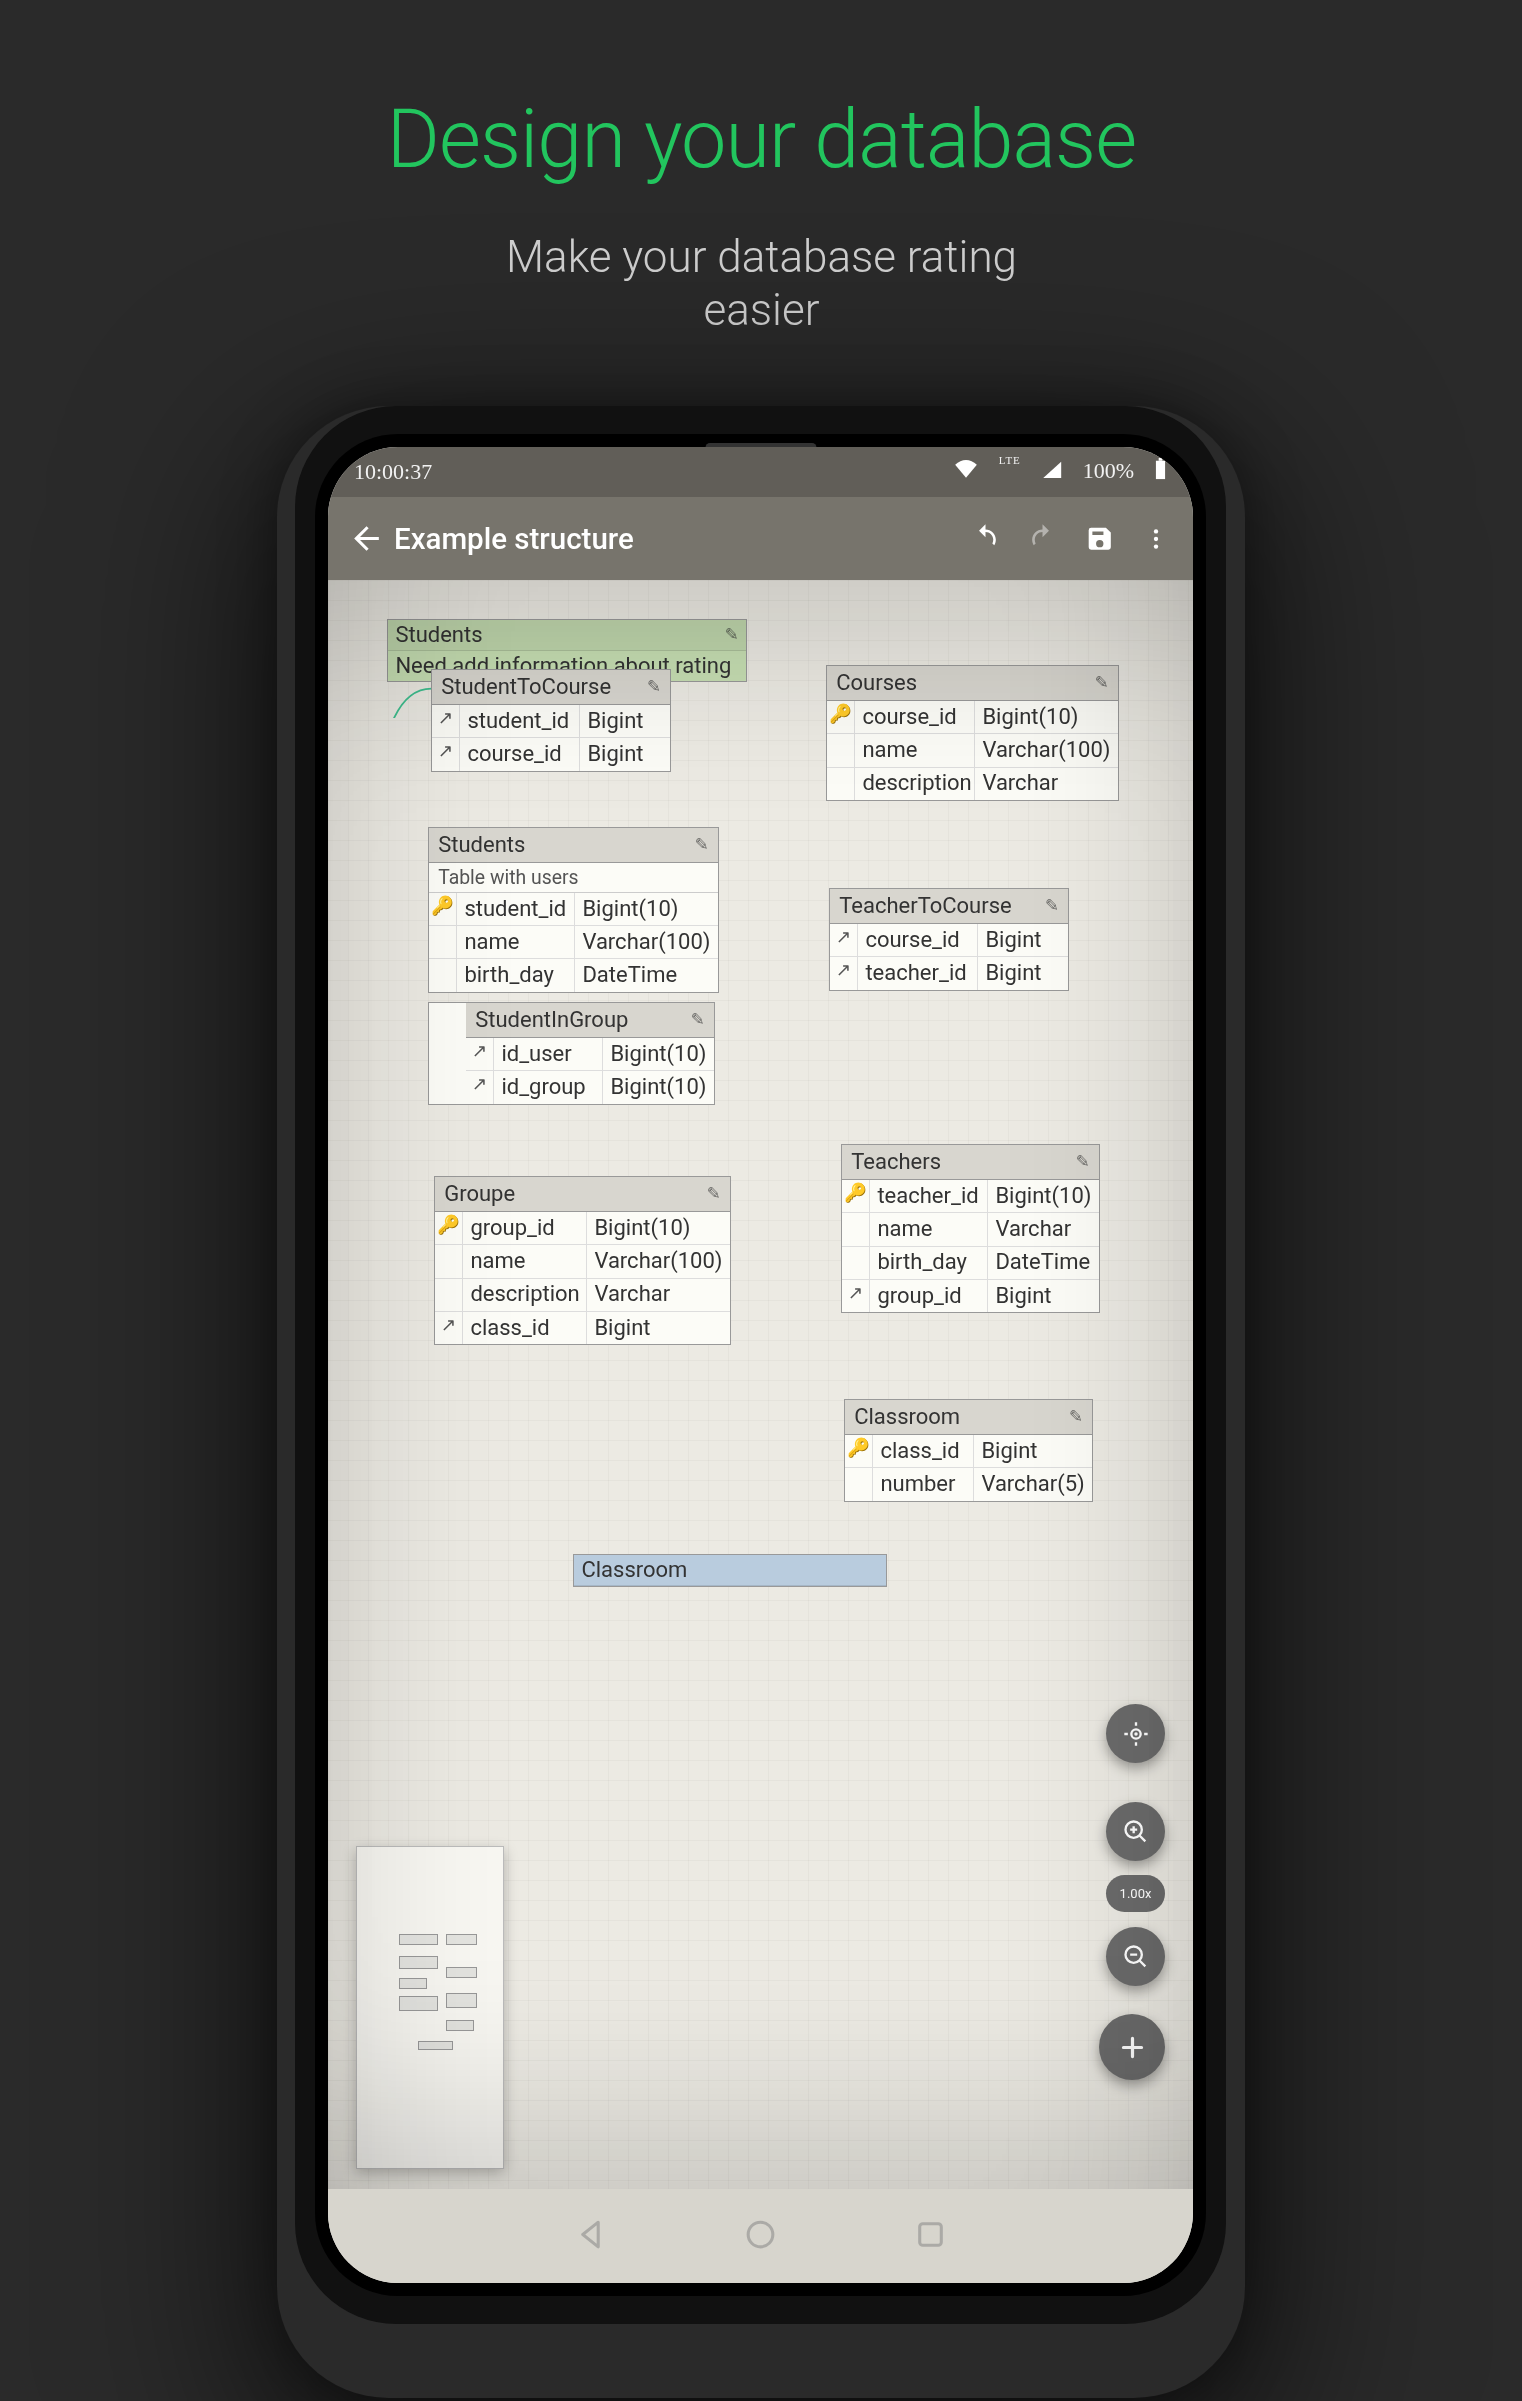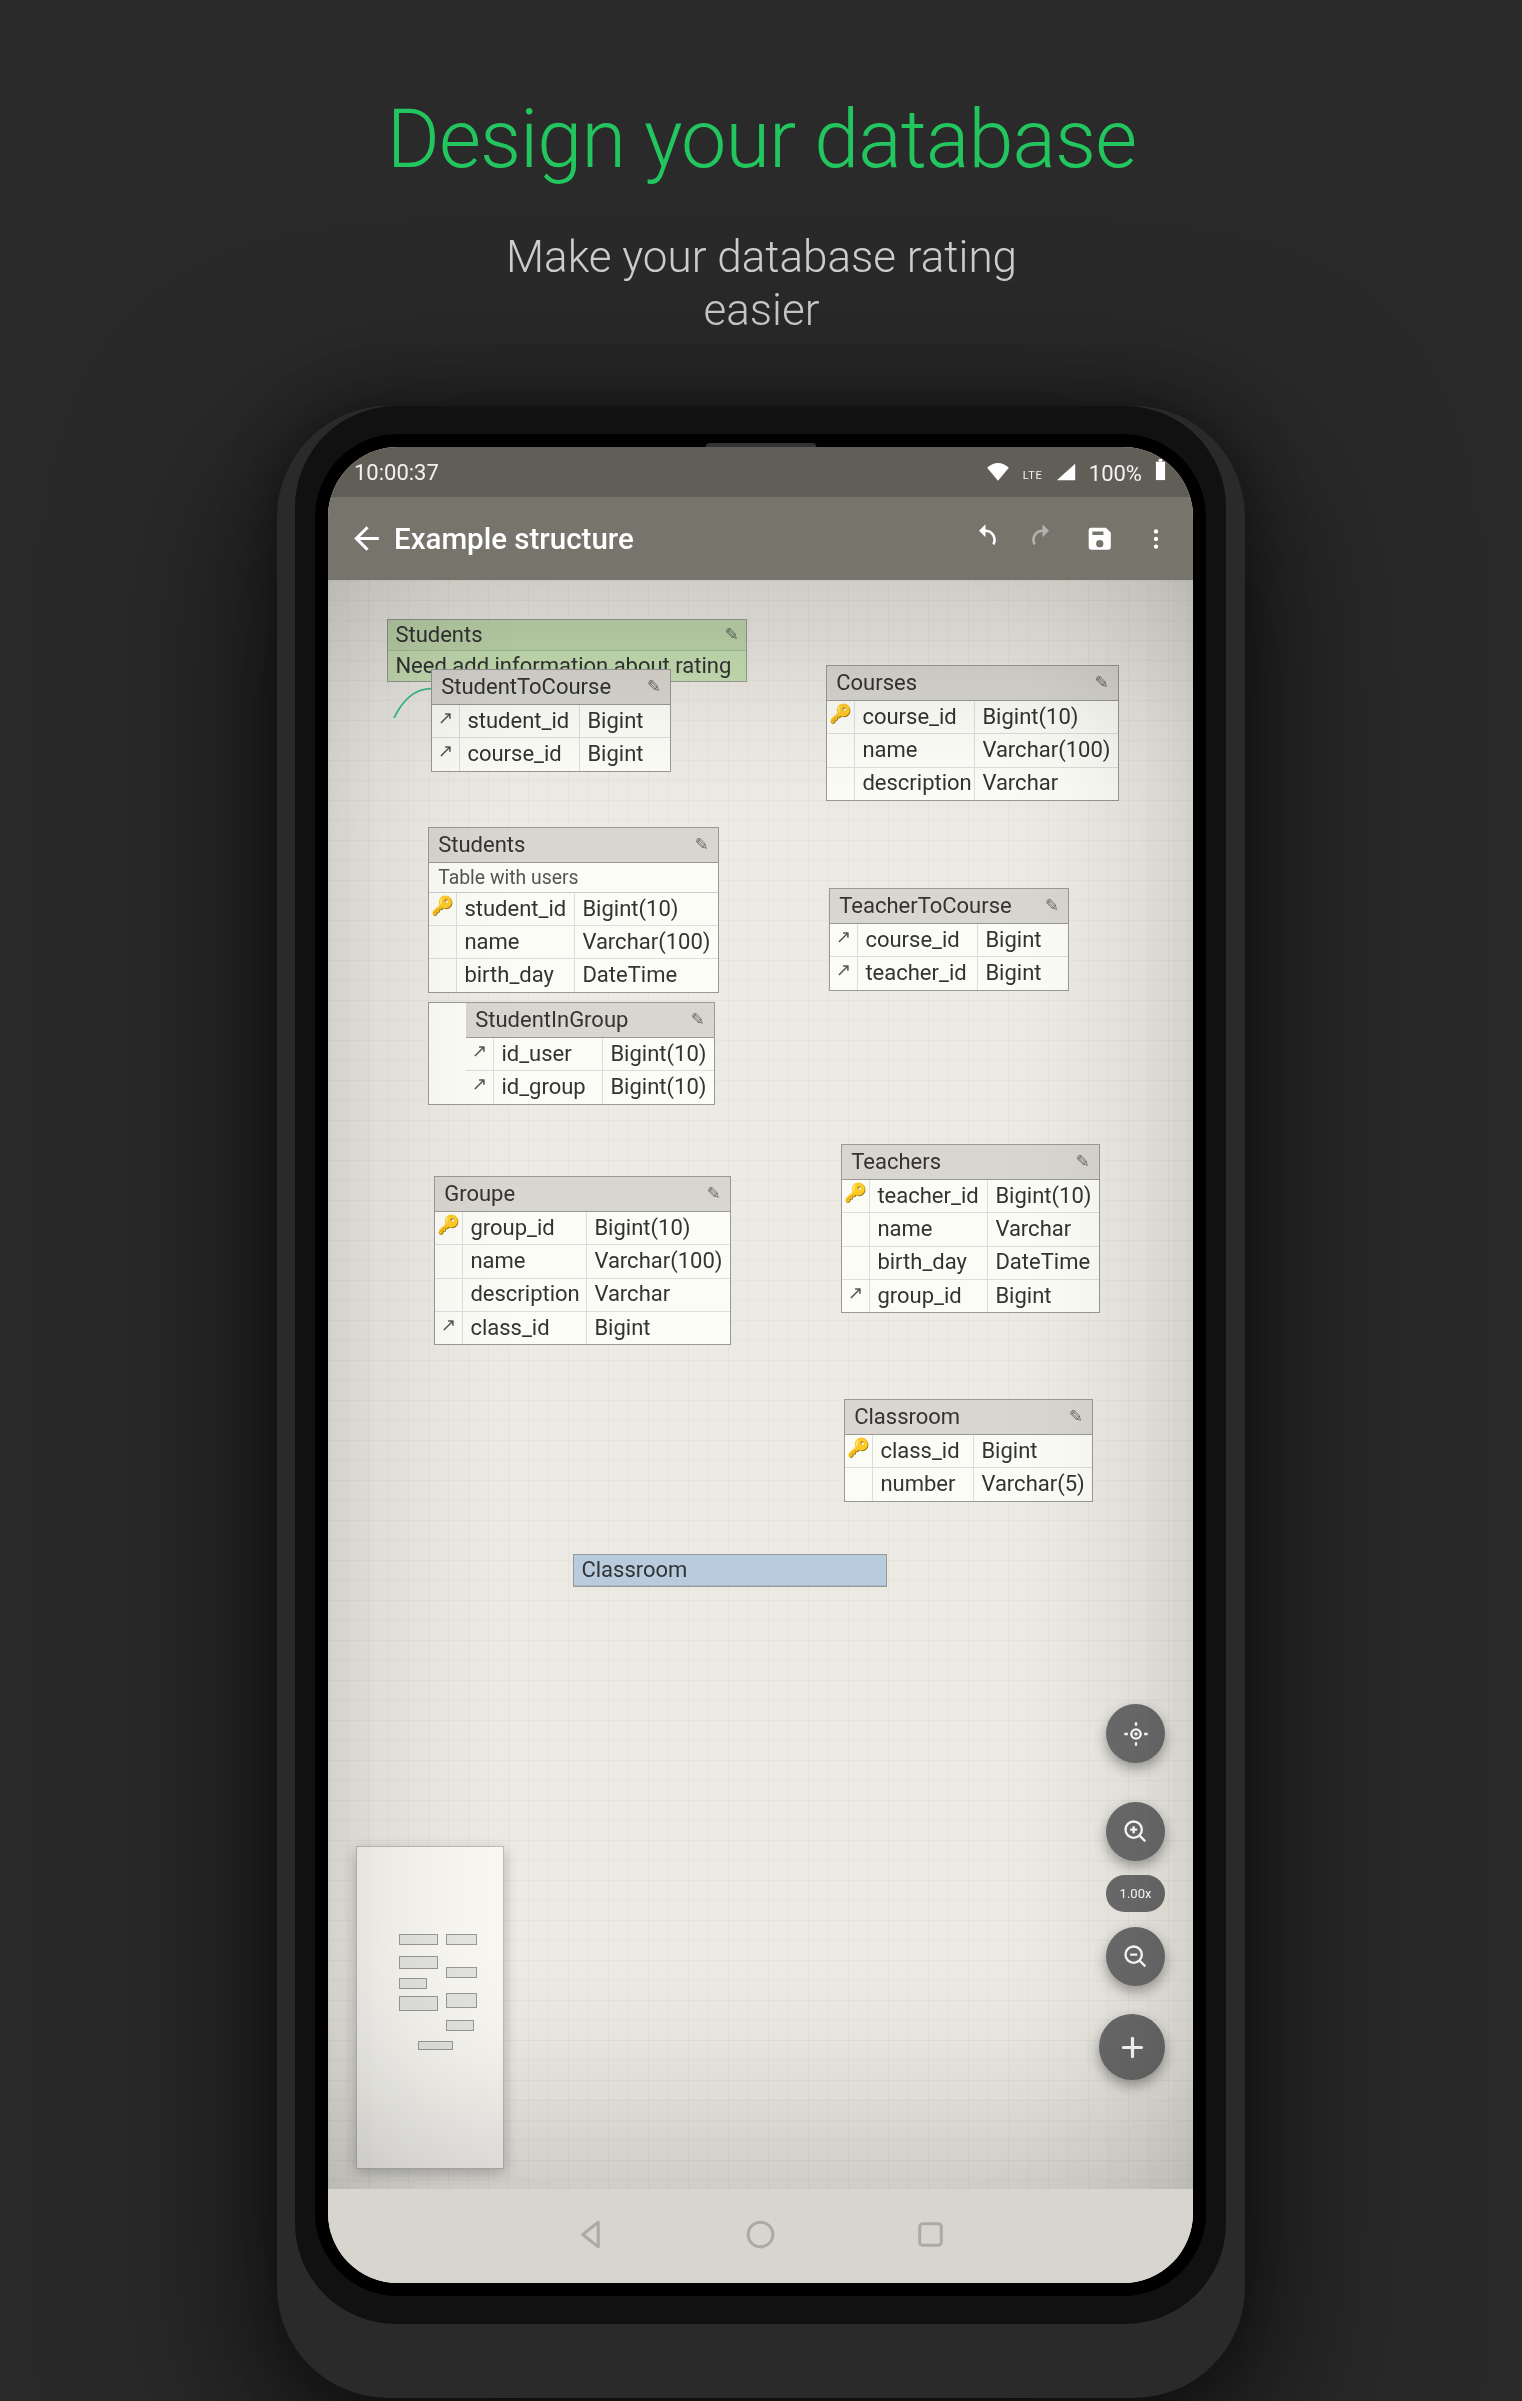--- a/index.html
+++ b/index.html
@@ -79,22 +79,23 @@
   
   .statusbar {
     height: 50px;
     background: #615e58;
     display: flex;
     align-items: center;
     justify-content: space-between;
     padding: 0 26px;
     color: #f2f2f2;
     font-size: 22px;
-  }
-  .status-right { display: flex; align-items: flex-end; gap: 12px; }
+    font-family: Liberation Serif, serif;
+  }
+  .status-right { display: flex; align-items: flex-start; gap: 20px; }
   .status-right .lte { font-size: 11px; letter-spacing: 0.9px; position: relative; top:-3.7px;}
   
   .appbar {
     height: 83px;
     background: #77746c;
     display: flex;
     align-items: center;
     padding: 0 11px;
     color: #fff;
   }

